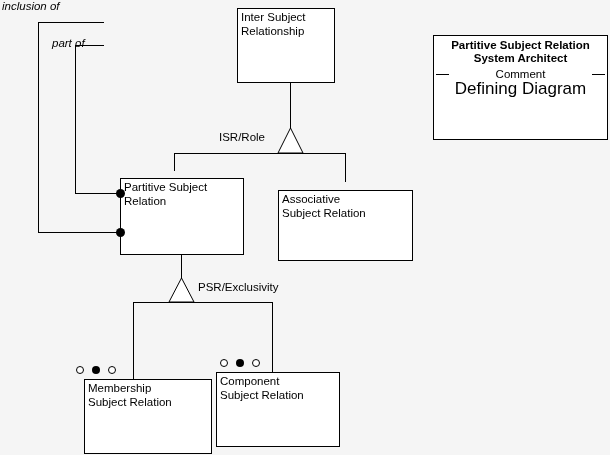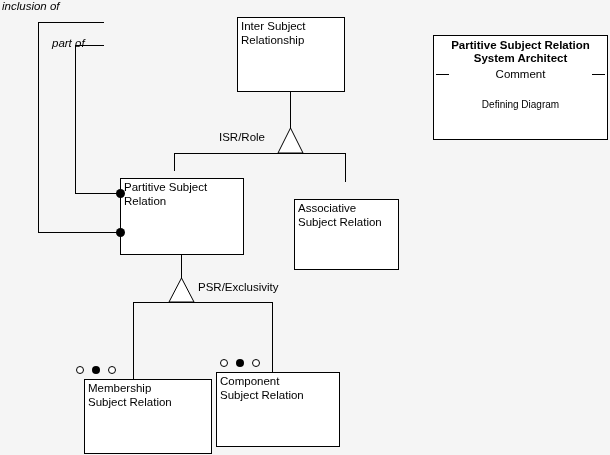--- a/index.html
+++ b/index.html
@@ -109,24 +109,24 @@
     height: 1px;
     background: #000;
   }
   .tb-comment {
     font-size: 11.5px;
     color: #000;
     padding: 0 2px;
     white-space: pre;
   }
   .tb-plain {
-    font-size: 10px;
+    font-size: 17px;
     color: #000;
     line-height: 14px;
-    margin-top: 18px;
+    margin-top: 2px;
     white-space: pre;
   }
   .tb-inner { padding-top: 3px; }
 </style>
 </head>
 <body>
 
 <div id="canvas">
 
   <div class="route-label" style="left:2px; top:0px;">inclusion of</div>
@@ -152,31 +152,31 @@
   <div class="edge edge-v" style="left:181px; top:246px; height:33px;"></div>
   <svg class="tri" style="left:167px; top:277px;" width="29" height="27" viewBox="0 0 29 27">
     <polygon points="14.5,1 27,25 2,25" fill="#ffffff" stroke="#000000" stroke-width="1"></polygon>
   </svg>
   <div class="edge edge-h" style="left:133px; top:302px; width:140px;"></div>
   <div class="edge edge-v" style="left:133px; top:302px; height:77px;"></div>
   <div class="edge edge-v" style="left:272px; top:302px; height:70px;"></div>
   <div class="assoc-label" style="left:198px; top:281px;">PSR/Exclusivity</div>
 
 
-  <div class="box" style="left:237px; top:17px; width:108px; height:75px;">
+  <div class="box" style="left:237px; top:8px; width:98px; height:75px;">
     <div class="box-label">Inter Subject
 Relationship</div>
   </div>
 
   <div class="box" style="left:120px; top:170px; width:124px; height:77px;margin-top:8px;">
     <div class="box-label">Partitive Subject
 Relation</div>
   </div>
 
-  <div class="box" style="left:278px; top:199px; width:105px; height:71px;margin-left:16px;">
+  <div class="box" style="left:278px; top:190px; width:135px; height:71px;">
     <div class="box-label">Associative
 Subject Relation</div>
   </div>
 
   <div class="box" style="left:84px; top:379px; width:128px; height:75px;">
     <div class="box-label">Membership
 Subject Relation</div>
   </div>
 
   <div class="box" style="left:216px; top:372px; width:124px; height:75px;">

